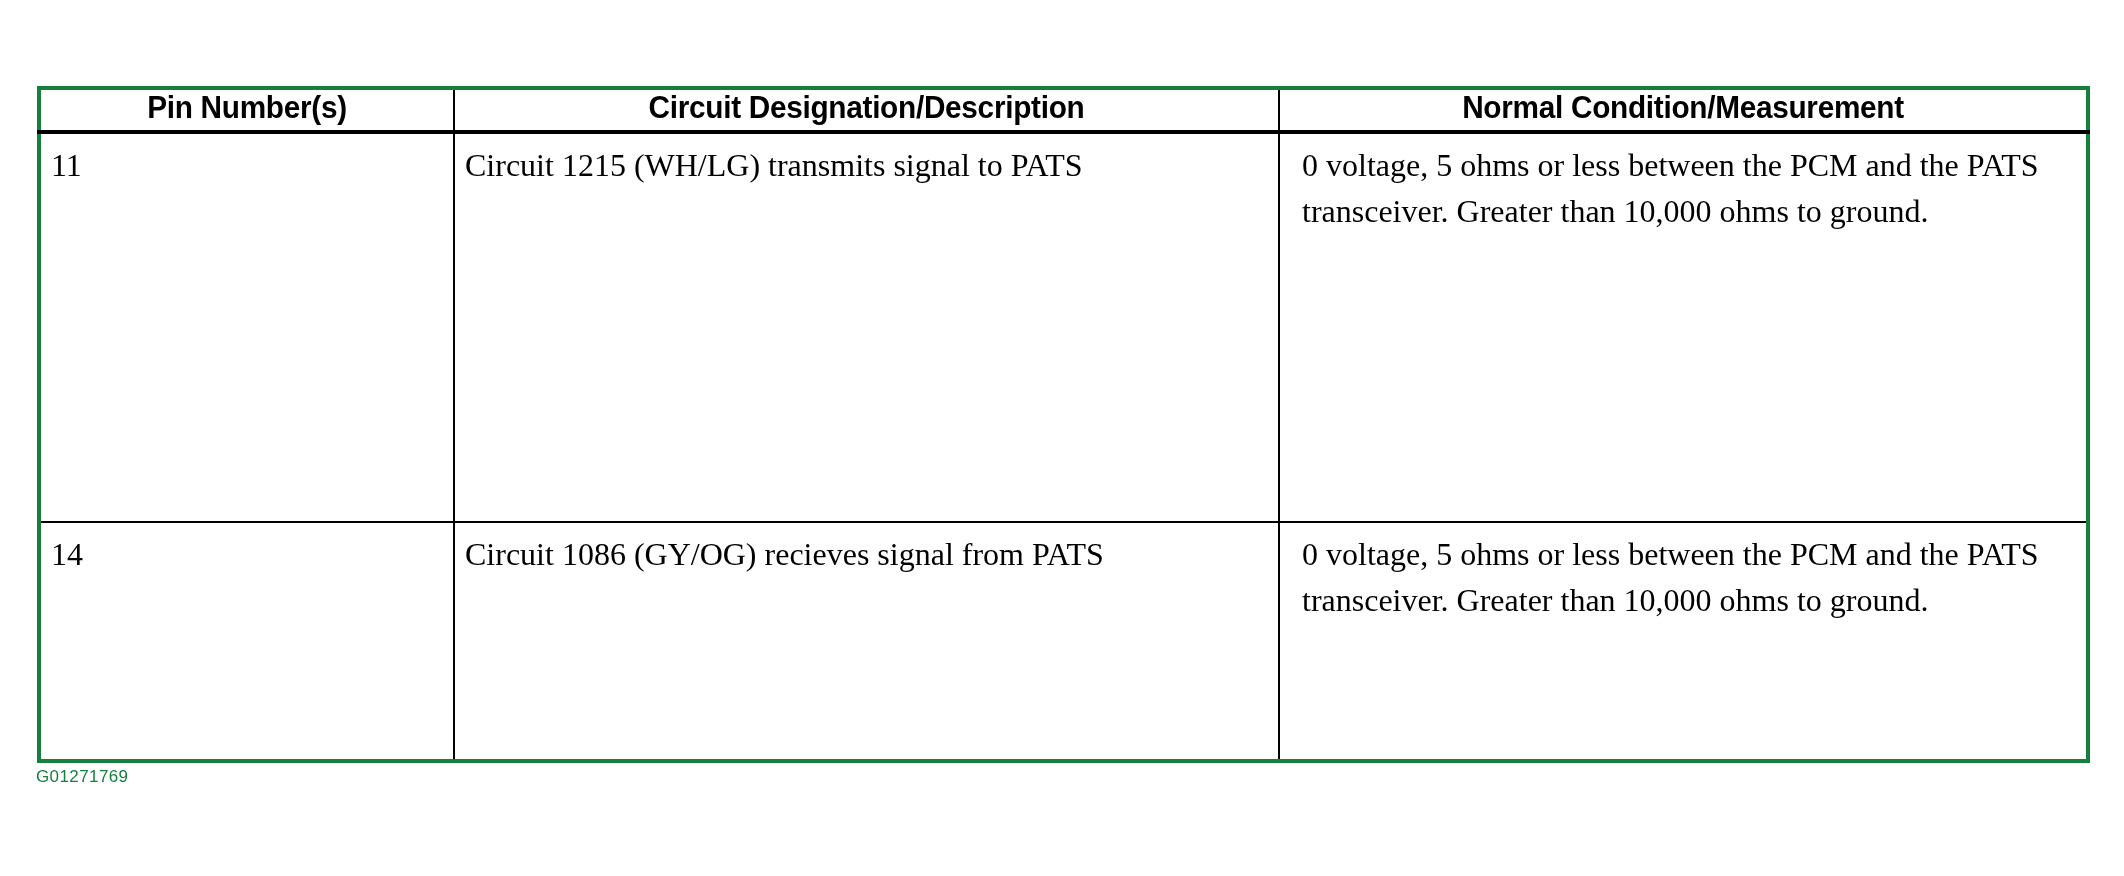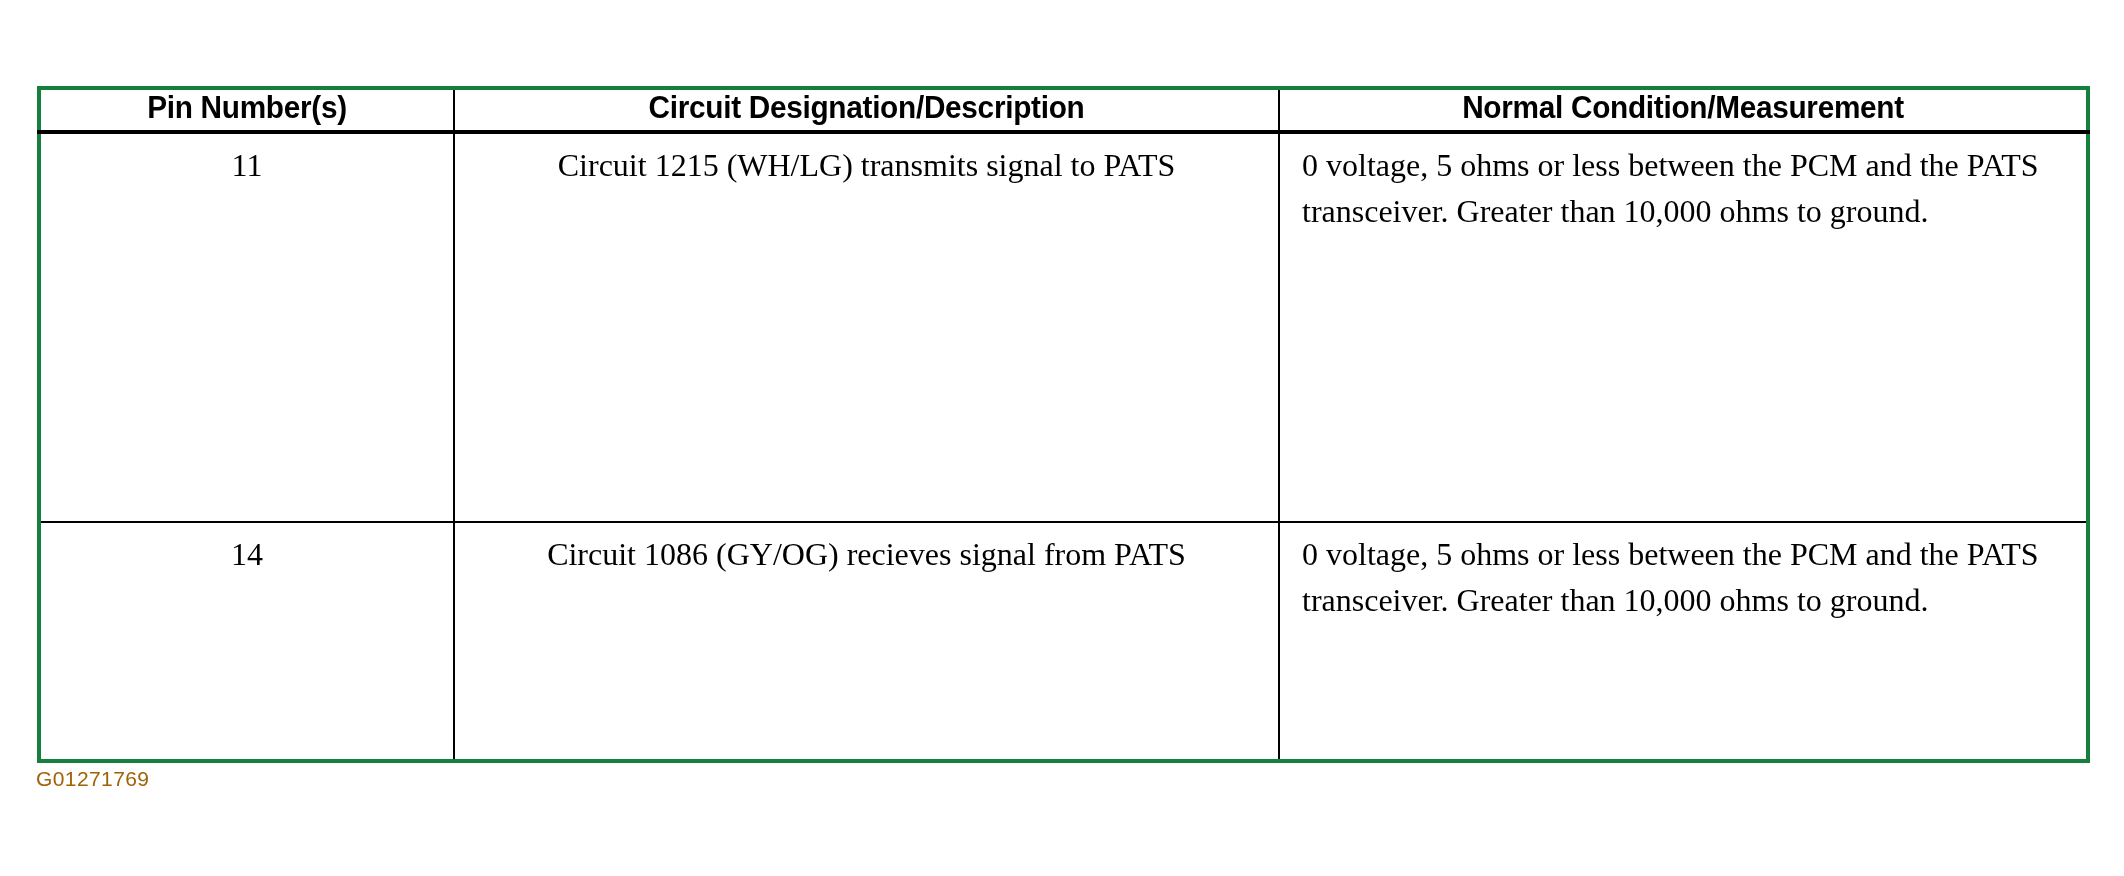--- a/index.html
+++ b/index.html
@@ -61,24 +61,24 @@
     font-size: 32px;
     line-height: 46px;
     vertical-align: top;
     padding: 8px 10px 10px 10px;
     border-top: 2px solid #000000;
   }
   .pin-table tbody tr:first-child td {
     border-top: none;
   }
   .cell-pin {
-    text-align: center;
+    text-align: left;
   }
   .cell-desc {
-    text-align: center;
+    text-align: left;
   }
   .cell-cond {
     text-align: left;
     padding-left: 22px !important;
   }
   .cell-pin .txt,
   .cell-desc .txt,
   .cell-cond .txt {
     display: block;
   }
@@ -88,23 +88,23 @@
   tr.r2 { height: 109px; }
   tr.r3 { height: 155px; }
   tr.r4 { height: 149px; }
 
   
   .figure-id {
     position: absolute;
     left: 36px;
     top: 767px;
     font-family: "Liberation Sans", "DejaVu Sans", sans-serif;
-    font-size: 21px;
+    font-size: 17px;
     letter-spacing: 0.4px;
-    color: #a16207;
+    color: #15803d;
     white-space: nowrap;
   }
 </style>
 </head>
 <body>
 
 <table class="pin-table">
   <colgroup>
     <col class="c1">
     <col class="c2">

